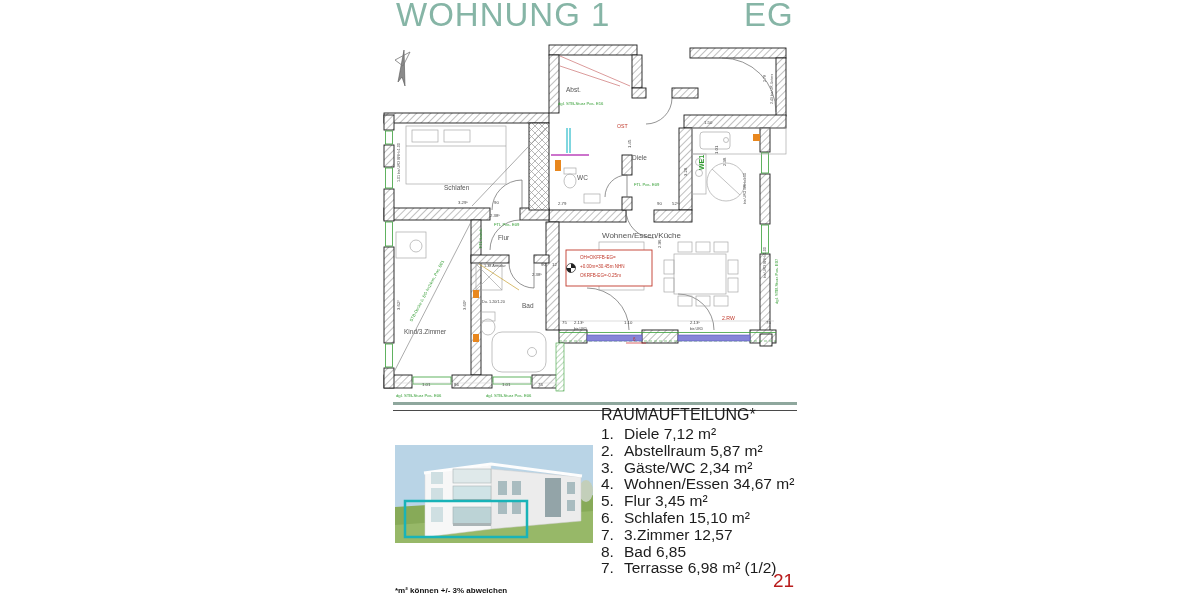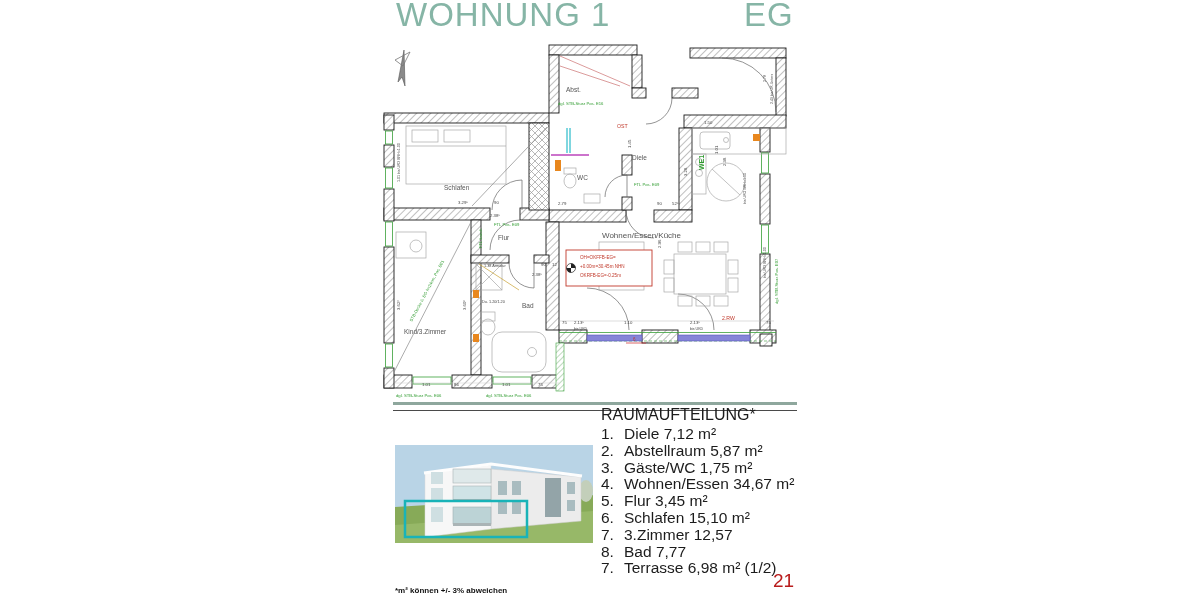--- a/index.html
+++ b/index.html
@@ -263,41 +263,41 @@
     <div class="rl-row">
         <span class="n">1.</span>
         <span>Diele 7,12 m²</span>
       </div>
     <div class="rl-row">
         <span class="n">2.</span>
         <span>Abstellraum 5,87 m²</span>
       </div>
     <div class="rl-row">
         <span class="n">3.</span>
-        <span>Gäste/WC 1,75 m²</span>
+        <span>Gäste/WC 2,34 m²</span>
       </div>
     <div class="rl-row">
         <span class="n">4.</span>
         <span>Wohnen/Essen 34,67 m²</span>
       </div>
     <div class="rl-row">
         <span class="n">5.</span>
         <span>Flur 3,45 m²</span>
       </div>
     <div class="rl-row">
         <span class="n">6.</span>
         <span>Schlafen 15,10 m²</span>
       </div>
     <div class="rl-row">
         <span class="n">7.</span>
         <span>3.Zimmer 12,57</span>
       </div>
     <div class="rl-row">
         <span class="n">8.</span>
-        <span>Bad 7,77</span>
+        <span>Bad 6,85</span>
       </div>
     <div class="rl-row">
         <span class="n">7.</span>
         <span>Terrasse 6,98 m² (1/2)</span>
       </div>
   </div>
 
   <div class="render">
     <svg width="198" height="98" viewBox="0 0 198 98">
       <rect x="0" y="0" width="198" height="98" fill="#b9d4e6"></rect>

